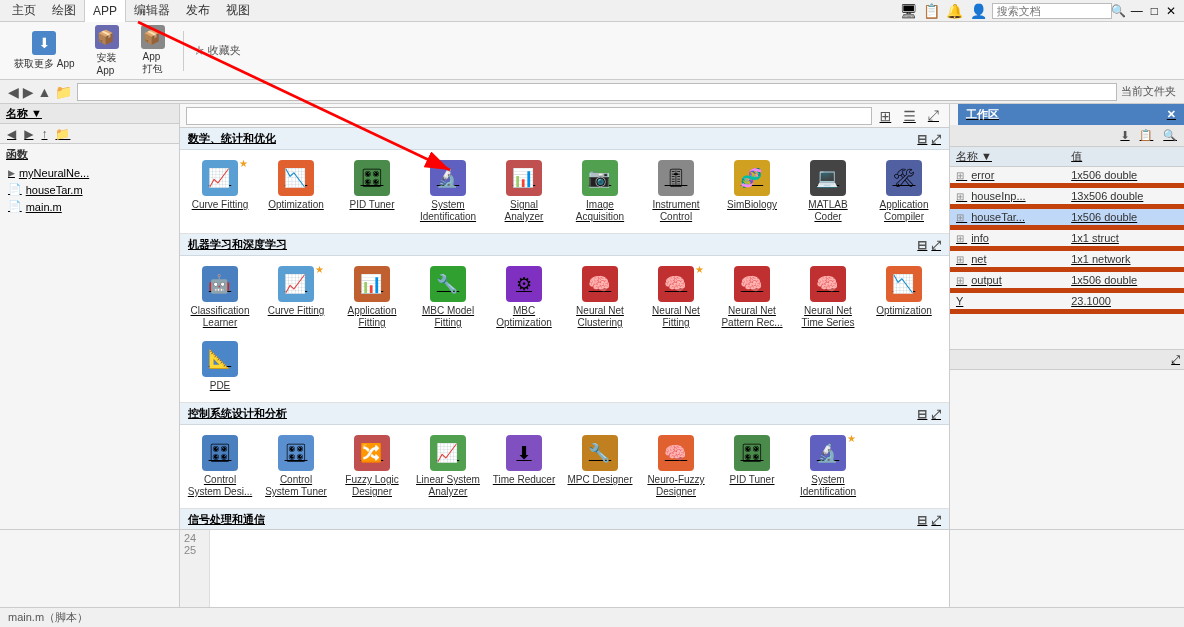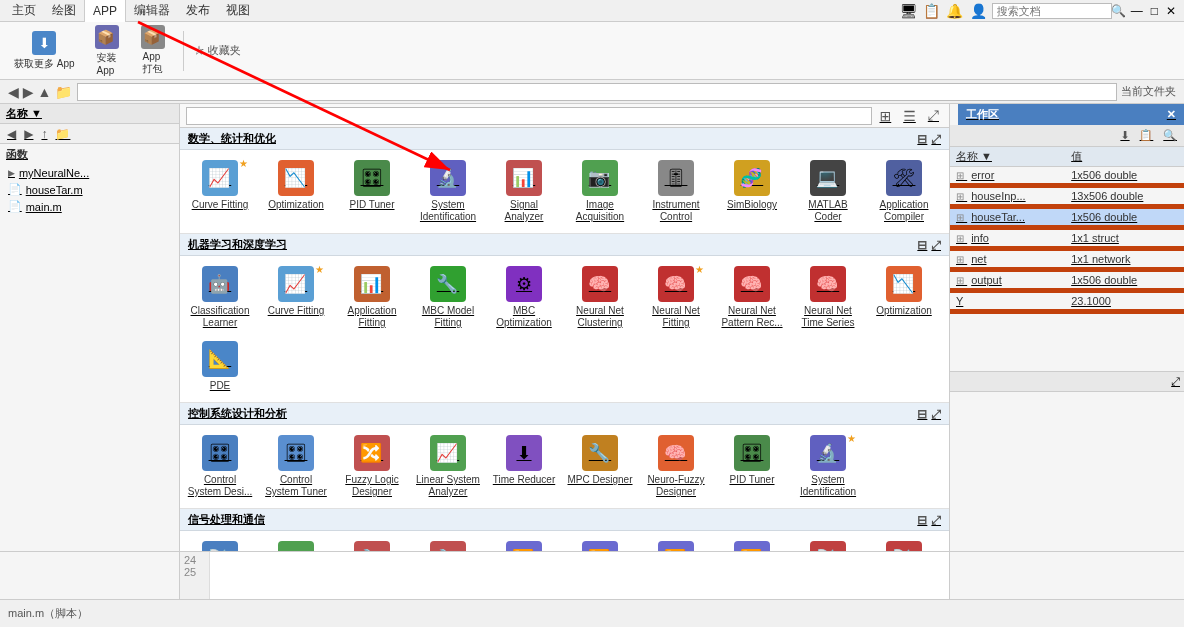--- a/index.html
+++ b/index.html
@@ -120,21 +120,21 @@
       text-align: left; font-weight: normal; color: #333;
     }
     .workspace-table td {
       padding: 2px 6px; border-bottom: 5px solid #c2410c; color: #333; cursor: pointer;
     }
     .workspace-table tr.selected td { background: #c0d8f8; }
     .expand-icon { color: #888; font-size: 10px; margin-right: 4px; }
 
     
     .status-bar {
-      height: 28px; background: #f0f0f0; border-top: 1px solid #ccc;
+      height: 20px; background: #f0f0f0; border-top: 1px solid #ccc;
       display: flex; align-items: center; padding: 0 8px; font-size: 11px; color: #555;
     }
     .line-numbers { 
       position: absolute; left: 0; top: 0; bottom: 0; width: 30px;
       background: #f0f0f0; border-right: 1px solid #ddd;
       font-size: 11px; padding: 2px 4px; color: #888;
     }
     .editor-content {
       position: absolute; left: 30px; top: 0; right: 0; bottom: 0;
       background: white; padding: 2px 6px; font-size: 11px; font-family: monospace;
@@ -518,21 +518,21 @@
 
       <div style="height:180px;border-top:1px solid #ccc;background:#f5f5f5;">
         <div style="display:flex;align-items:center;background:#e8e8e8;border-bottom:1px solid #ccc;height:20px;padding:0 4px;justify-content:flex-end;">
           <span style="cursor:pointer;font-size:11px;">⤢</span>
         </div>
       </div>
     </div>
 
   </div>
 
-  <div style="display:flex;border-top:1px solid #ccc;height:48px;">
+  <div style="display:flex;border-top:1px solid #ccc;height:78px;">
 
     <div style="width:180px;border-right:1px solid #ccc;background:#f5f5f5;display:flex;flex-direction:column;">
     </div>
 
     <div style="flex:1;background:white;position:relative;display:flex;flex-direction:column;">
       <div style="display:flex;flex:1;">
         <div class="line-numbers">
           <div>24</div>
           <div>25</div>
         </div>

